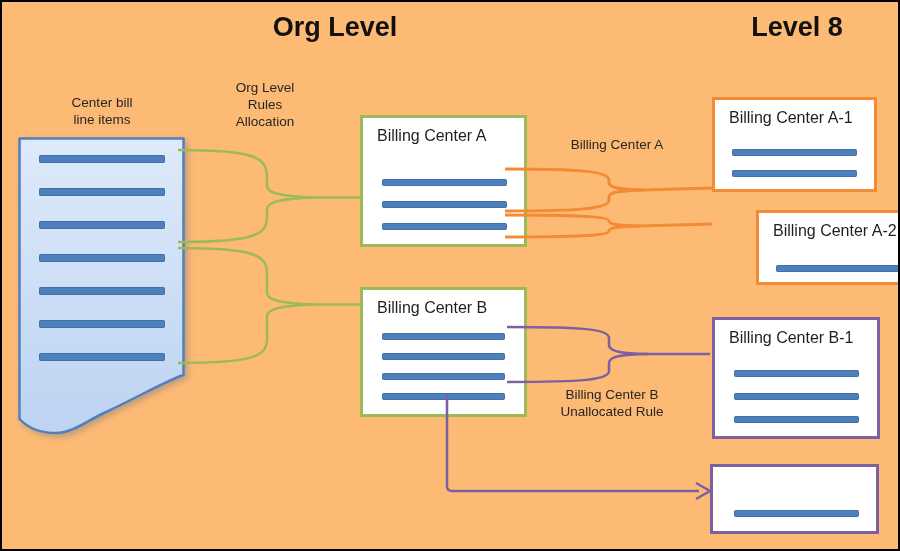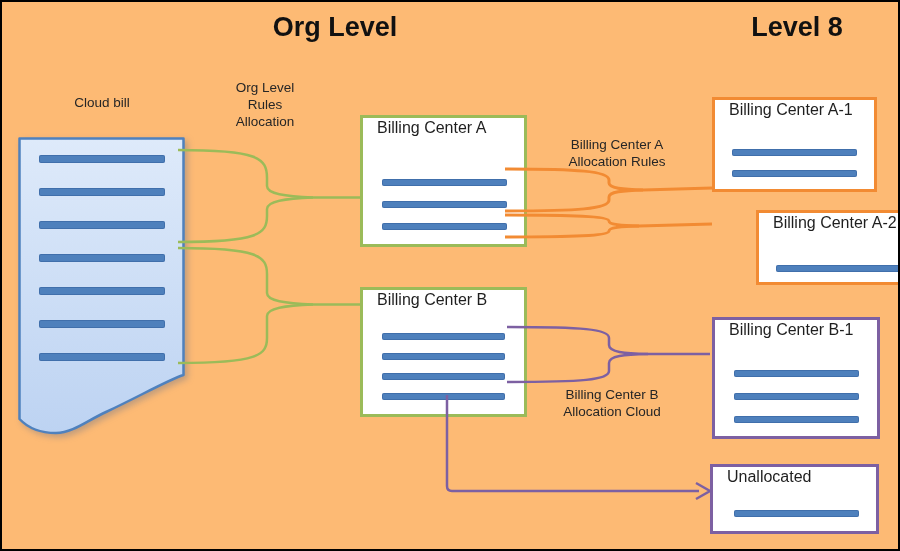--- a/index.html
+++ b/index.html
@@ -42,21 +42,21 @@
     filter:drop-shadow(3px 3px 3px rgba(80,100,140,0.35));}
 
   
   .box{
     position:absolute;
     box-sizing:border-box;
     background:#fff;
     border:3px solid #888;
   }
   .box .box-title{
-    padding:1px 0 0 14px;
+    padding:9px 0 0 14px;
     font-size:16px;
     color:#1f1f1f;
     white-space:nowrap;
   }
   .box.green{border-color:var(--green,#9BBB59);}
   .box.orange{border-color:var(--orange,#F28B33);}
   .box.purple{border-color:var(--purple,#7D60A2);margin-top:10px;}
 
   .box.bca{left:358px;top:113px;width:167px;height:132px;}
   .box.bcb{left:358px;top:285px;width:167px;height:130px;}
@@ -87,34 +87,34 @@
 </style>
 </head>
 <body>
 
 <div class="stage">
 
   <div class="hdr org">Org Level</div>
   <div class="hdr lvl2">Level 8</div>
 
   <div class="lbl cloud">
-    <div>Cloud bill</div>
+    <div>Center bill</div>
+    <div>line items</div>
   </div>
   <div class="lbl orgrules">
     <div>Org Level</div>
     <div>Rules</div>
     <div>Allocation</div>
   </div>
   <div class="lbl arules">
     <div>Billing Center A</div>
-    <div>Allocation Rules</div>
   </div>
   <div class="lbl brules">
     <div>Billing Center B</div>
-    <div>Allocation Cloud</div>
+    <div>Unallocated Rule</div>
   </div>
 
   <div class="doc">
     <svg width="167" height="302" viewBox="0 0 167 302">
       <defs>
         <linearGradient id="docGrad" x1="0" y1="0" x2="0" y2="1">
           <stop offset="0" stop-color="#DEEAFA"></stop>
           <stop offset="1" stop-color="#BDD3F2"></stop>
         </linearGradient>
       </defs>
@@ -164,21 +164,20 @@
   </div>
   <div class="box purple bcb1">
     <div class="box-title">Billing Center B-1</div>
     <div class="bars">
         <div class="bar"></div>
         <div class="bar"></div>
         <div class="bar"></div>
       </div>
   </div>
   <div class="box purple unalloc">
-    <div class="box-title">Unallocated</div>
     <div class="bars">
         <div class="bar"></div>
       </div>
   </div>
 
   <svg class="connectors" width="900" height="551" viewBox="0 0 900 551">
 
     <path class="st-green" d="M176,148 C256,148 265,156 265,176 L265,184 C265,192 283,194.5 311,195.5 L359,195.5"></path>
     <path class="st-green" d="M176,240 C256,240 265,232 265,214 L265,207 C265,199 283,196.5 311,195.5"></path>
 

